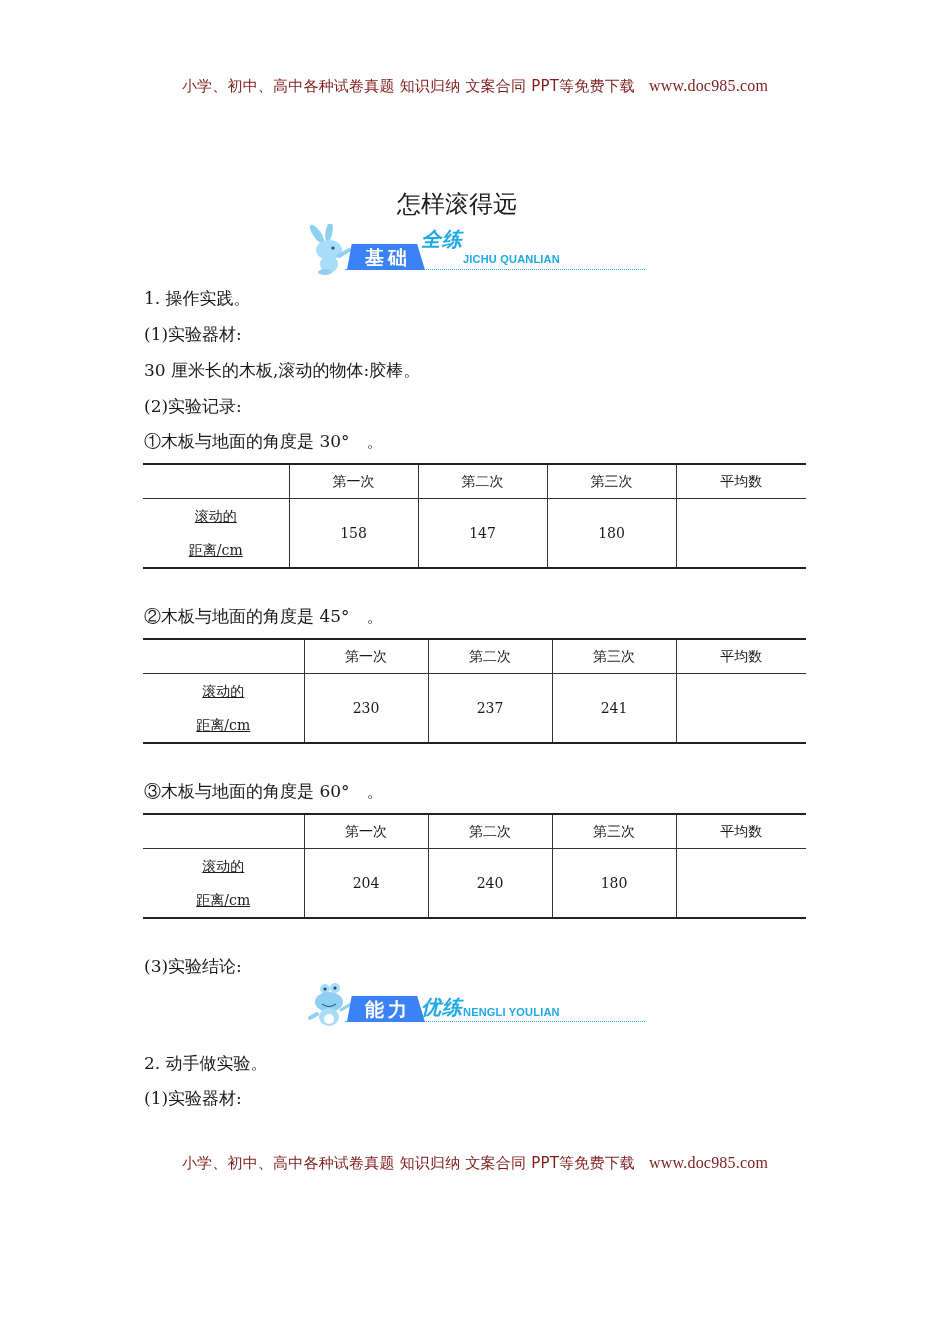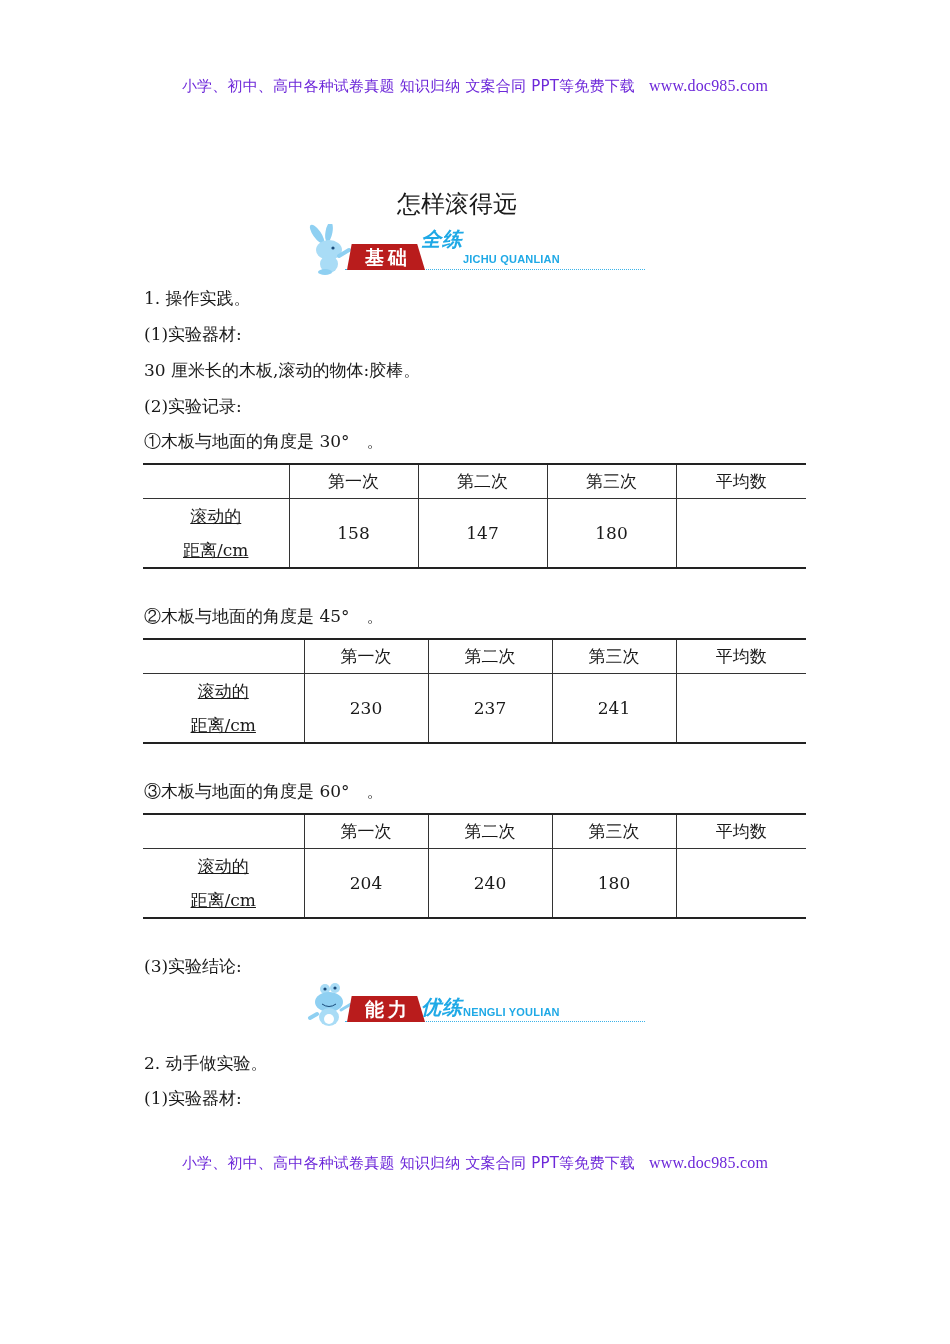--- a/index.html
+++ b/index.html
@@ -1,34 +1,34 @@
 <!DOCTYPE html>
 <html><head>
 <meta charset="utf-8">
 <style>
   html, body { margin: 0; padding: 0; background: #ffffff; }
   body { width: 950px; height: 1344px; position: relative; overflow: hidden;
          font-family: "DejaVu Serif", "Liberation Serif", serif; color: #1a1a1a; }
   .abs { position: absolute; }
   .hdr { left: 0; width: 950px; text-align: center; font-size: 15px; letter-spacing: 0.2px;
-         font-family: "DejaVu Sans", "Liberation Sans", sans-serif; color: #6d28d9; }
+         font-family: "DejaVu Sans", "Liberation Sans", sans-serif; color: #7f1d1d; }
   .hdr .url { font-family: "Liberation Serif", serif; font-size: 16px; margin-left: 14px; }
   .title { left: 0; width: 914px; text-align: center; font-size: 24px; top: 188px; }
   .line { left: 144px; font-size: 17px; white-space: nowrap; }
   .tbl { position: absolute; left: 143px; width: 663px; border-collapse: collapse; table-layout: fixed;
-         font-size: 17px; }
+         font-size: 14px; }
   .tbl td { text-align: center; vertical-align: middle; padding: 0;
             border-left: 1.5px solid #333; border-top: 1.5px solid #333; }
   .tbl tr td:first-child { border-left: none; }
   .tbl tr.head td { border-top: 2px solid #222; height: 33px; }
   .tbl tr.body td { height: 66px; border-bottom: 2px solid #222; }
   .tbl .rowlabel { line-height: 34px; text-decoration: underline; }
   .banner { position: absolute; left: 305px; width: 340px; height: 52px; }
   .ribbon { position: absolute; left: 42px; top: 20px; height: 26px; width: 78px;
-            background: #b91c1c; clip-path: polygon(6% 0, 90% 0, 100% 100%, 0 100%); }
+            background: #3b82f6; clip-path: polygon(6% 0, 90% 0, 100% 100%, 0 100%); }
   .ribbon span { position: absolute; left: 18px; top: 1px; color: #fff; font-weight: bold; font-size: 19px;
                  letter-spacing: 4px; font-family: "DejaVu Sans", sans-serif; }
   .accent { position: absolute; left: 116px; top: 2px; color: #1fa9e6; font-weight: bold; font-size: 20px;
             font-style: italic; font-family: "DejaVu Sans", sans-serif; letter-spacing: 1px; }
   .pinyin { position: absolute; left: 158px; top: 29px; color: #1fa9e6; font-size: 11px; font-weight: bold;
             font-family: "Liberation Sans", sans-serif; letter-spacing: 0.2px; }
   .dots { position: absolute; left: 40px; right: 0; top: 45px; border-bottom: 1.5px dotted #3bb3e8; }
   .mascot { position: absolute; left: 0; top: 0; }
 </style>
 </head>

